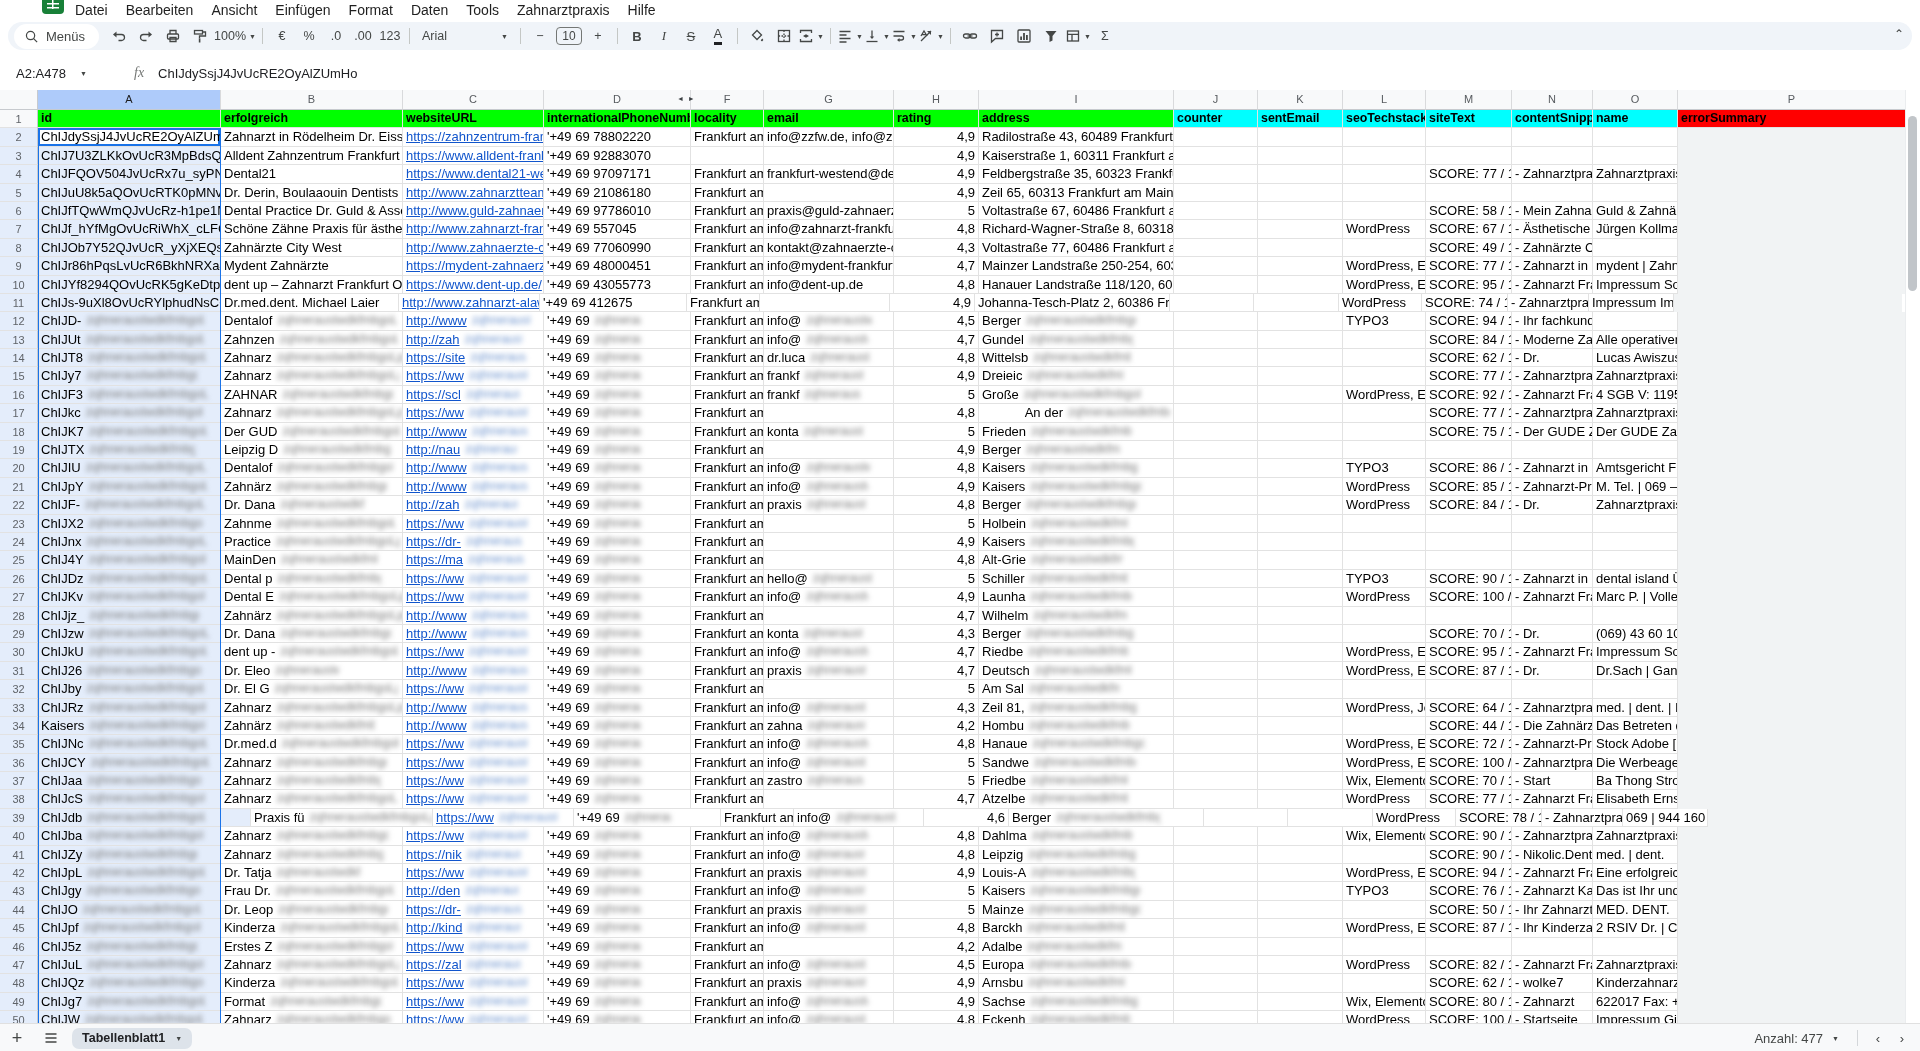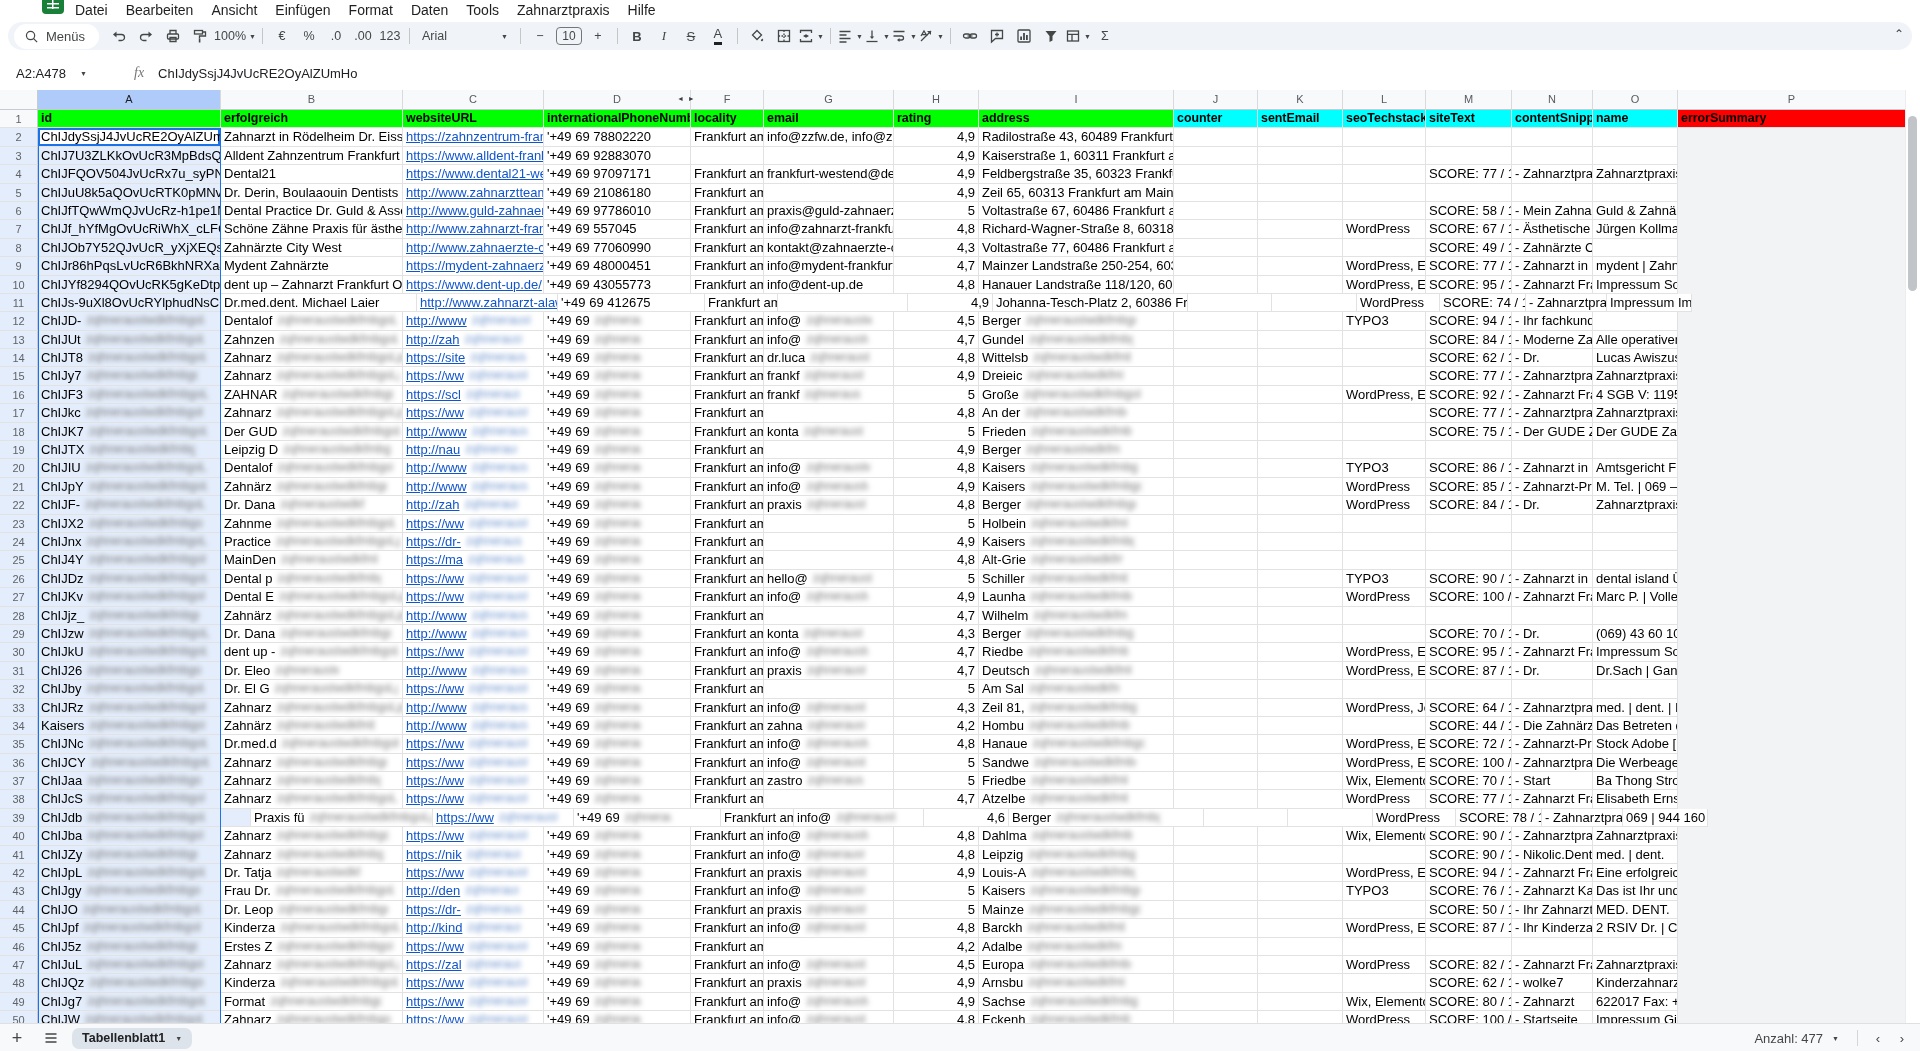--- a/index.html
+++ b/index.html
@@ -451,21 +451,21 @@
       <div class="cell col-K" style="width: 85px;"></div>
       <div class="cell col-L" style="width: 83px;"><span>WordPress, Eler</span></div>
       <div class="cell col-M" style="width: 86px;"><span>SCORE: 95 / 10</span></div>
       <div class="cell col-N" style="width: 81px;"><span>- Zahnarzt Frank</span></div>
       <div class="cell col-O" style="width: 85px;"><span>Impressum Soba</span></div>
       <div class="cell col-P pvoid" style="width: 228px;"></div>
     </div>
     <div class="grow">
       <div class="gut sel">11</div>
       <div class="cell col-A asel" style="width: 183px;"><span>ChIJs-9uXl8OvUcRYlphudNsCOM</span></div>
-      <div class="cell col-B" style="width: 196px;"><span>Dr.med.dent. Michael Laier</span></div>
+      <div class="cell col-B" style="width: 178px;"><span>Dr.med.dent. Michael Laier</span></div>
       <div class="cell col-C" style="width: 141px;"><a class="cl" href="#"><span>http://www.zahnarzt-alawi.de</span></a></div>
       <div class="cell col-D" style="width: 147px;"><span>'+49 69 412675</span></div>
       <div class="cell col-F" style="width: 73px;"><span>Frankfurt am</span></div>
       <div class="cell col-G" style="width: 130px;"></div>
       <div class="cell col-H" style="width: 85px;"><span>4,9</span></div>
       <div class="cell col-I" style="width: 195px;"><span>Johanna-Tesch-Platz 2, 60386 Frankfu</span></div>
       <div class="cell col-J" style="width: 84px;"></div>
       <div class="cell col-K" style="width: 85px;"></div>
       <div class="cell col-L" style="width: 83px;"><span>WordPress</span></div>
       <div class="cell col-M" style="width: 86px;"><span>SCORE: 74 / 10</span></div>
@@ -565,21 +565,21 @@
     </div>
     <div class="grow">
       <div class="gut sel">17</div>
       <div class="cell col-A asel" style="width: 183px;"><span>ChIJkc</span><span class="blur" style="width: 116px;">zqhneraustwdkfmbgoLp</span></div>
       <div class="cell col-B" style="width: 182px;"><span>Zahnarz</span><span class="blur" style="width: 126px;">zqhneraustwdkfmbgoLpc</span></div>
       <div class="cell col-C" style="width: 141px;"><a class="cl" href="#"><span>https://ww</span><span class="blur" style="width: 58px;">zqhneraust</span></a></div>
       <div class="cell col-D" style="width: 147px;"><span>'+49 69</span><span class="blur" style="width: 46px;">zqhnerau</span></div>
       <div class="cell col-F" style="width: 73px;"><span>Frankfurt am</span></div>
       <div class="cell col-G" style="width: 130px;"></div>
       <div class="cell col-H" style="width: 85px;"><span>4,8</span></div>
-      <div class="cell col-I" style="width: 195px;"><span>An der</span><span class="blur" style="width: 102px;">zqhneraustwdkfmbg</span></div>
+      <div class="cell col-I" style="width: 195px; text-align: right;"><span>An der</span><span class="blur" style="width: 102px;">zqhneraustwdkfmbg</span></div>
       <div class="cell col-J" style="width: 84px;"></div>
       <div class="cell col-K" style="width: 85px;"></div>
       <div class="cell col-L" style="width: 83px;"></div>
       <div class="cell col-M" style="width: 86px;"><span>SCORE: 77 / 10</span></div>
       <div class="cell col-N" style="width: 81px;"><span>- Zahnarztpraxis</span></div>
       <div class="cell col-O" style="width: 85px;"><span>Zahnarztpraxis F</span></div>
       <div class="cell col-P pvoid" style="width: 228px;"></div>
     </div>
     <div class="grow">
       <div class="gut sel">18</div>

